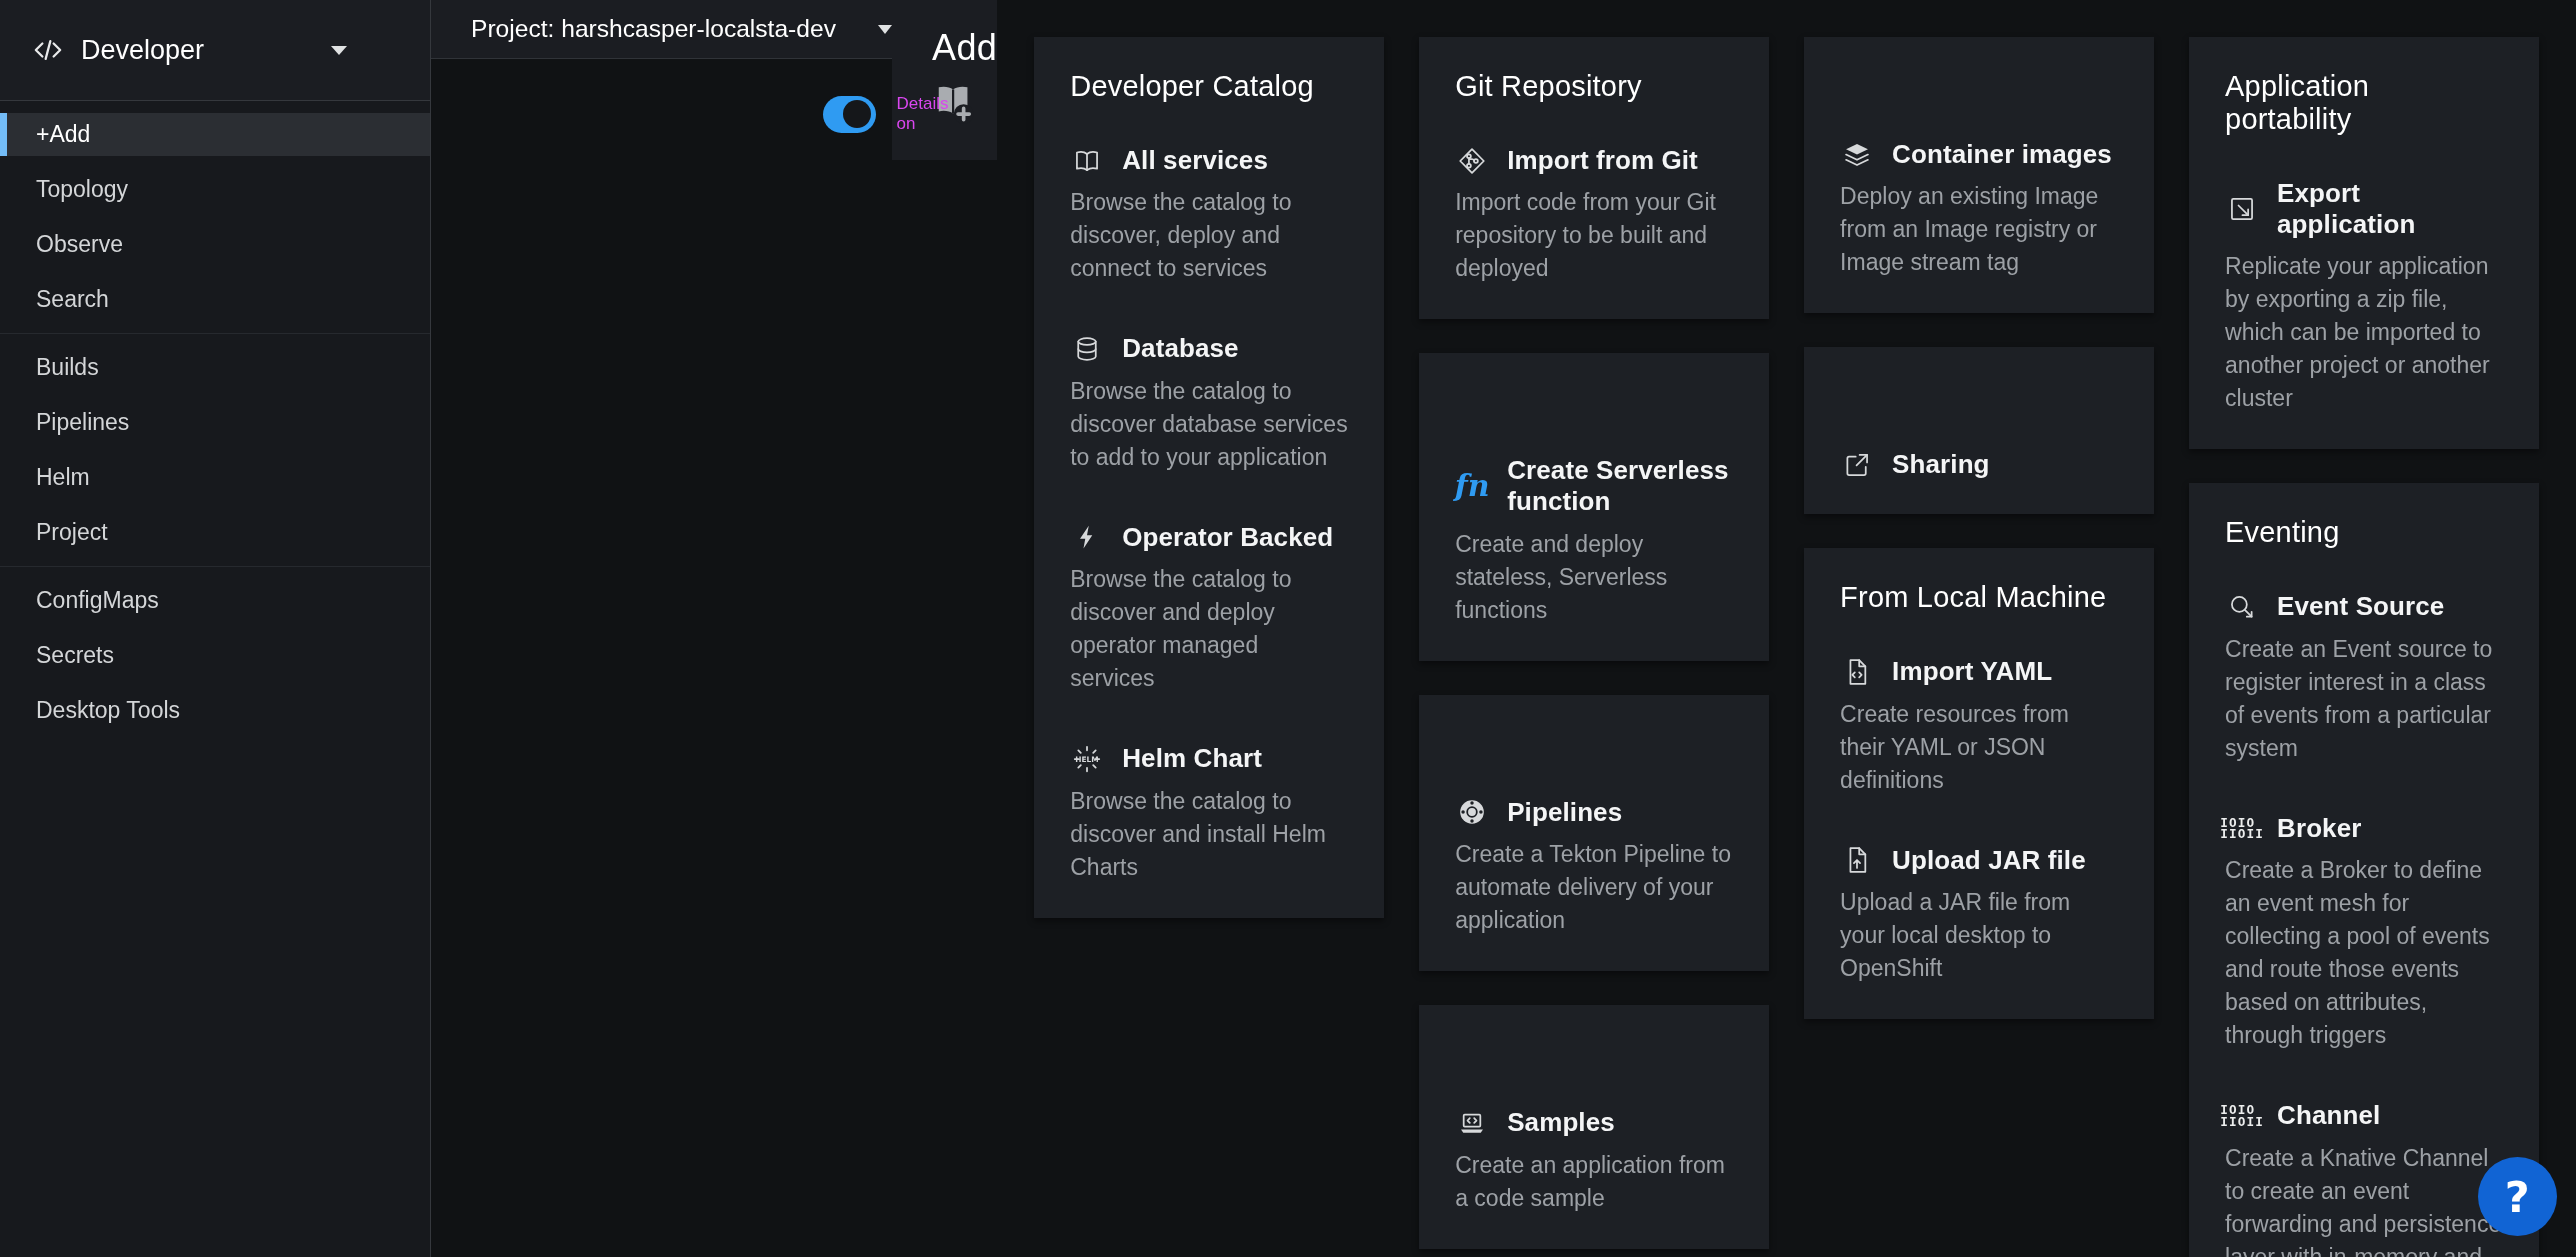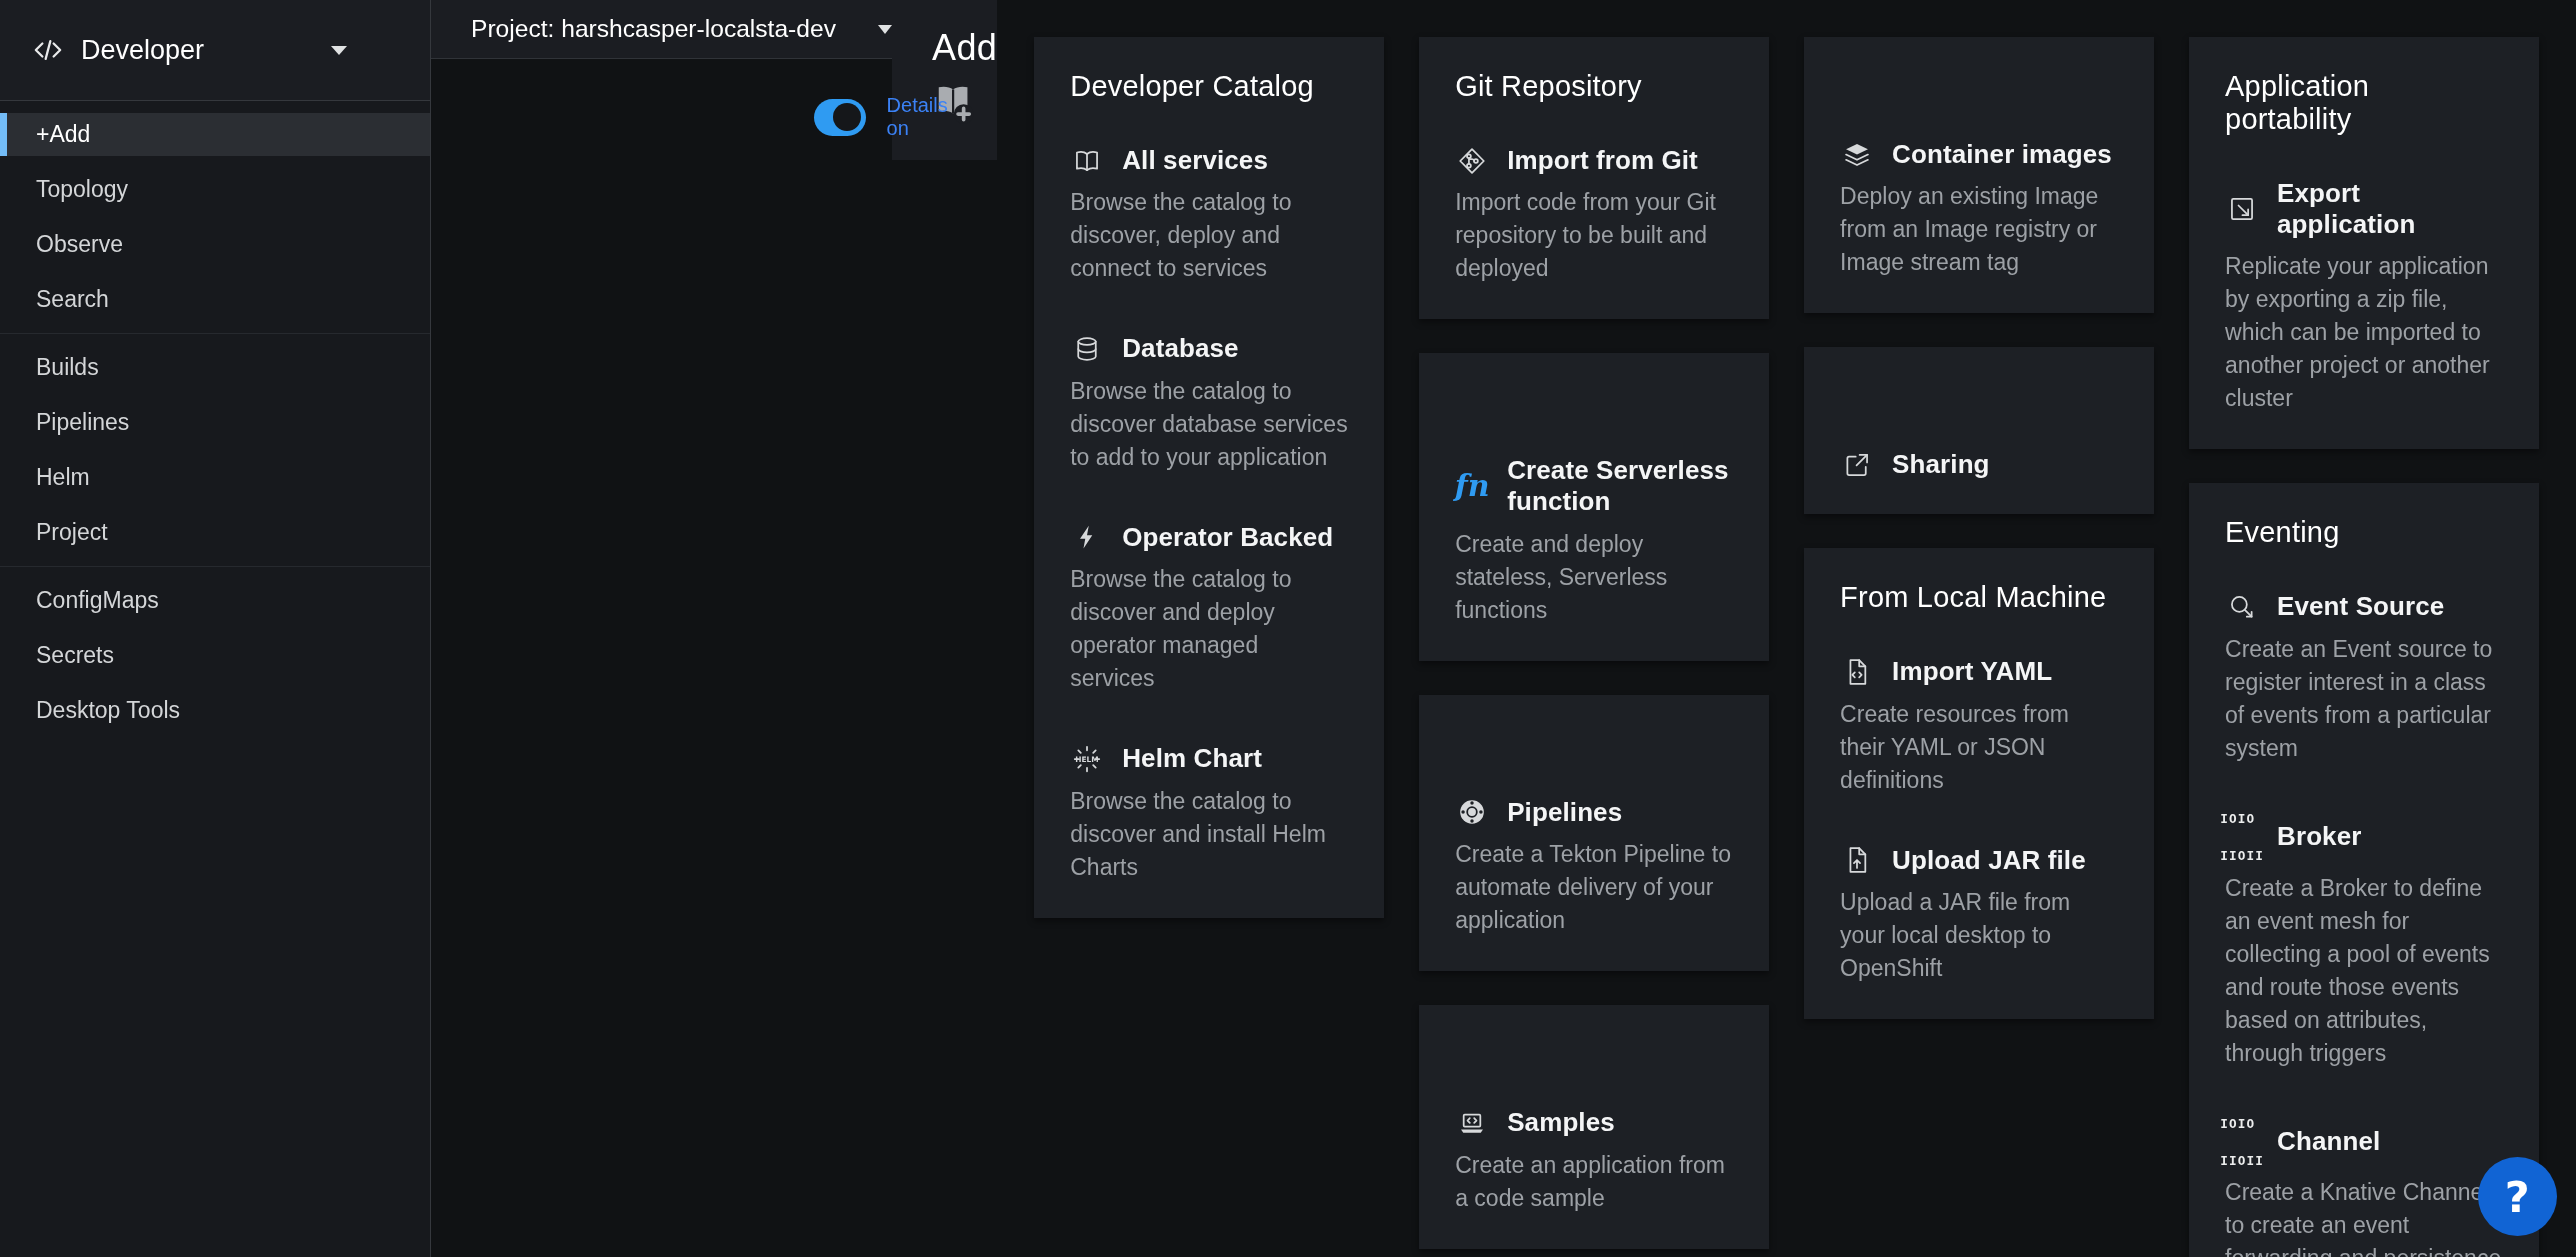--- a/index.html
+++ b/index.html
@@ -35,40 +35,40 @@
   .project-label { font-size:24.6px; color:#fff; }
   .project-btn .caret-down { margin-left:42px; border-left-width:7.5px; border-right-width:7.5px; border-top-width:9px; }
 
   .page-header { height:160px; flex-shrink:0; background:#1b1d22; position:relative; padding:27px 0 0 40px; }
   .page-title { font-size:36px; font-weight:500; color:#fff; letter-spacing:0.4px; }
   .qs-icon { margin-top:12px; width:45px; height:45px; color:#a9acb0; cursor:pointer; }
   .qs-icon svg { width:45px; height:45px; }
   .details { position:absolute; right:38px; top:94px; display:flex; align-items:center; gap:21px; }
   .switch { width:63px; height:37px; border-radius:18.6px; background:#2f9bf2; position:relative; cursor:pointer; }
   .switch-knob { position:absolute; right:4.5px; top:4.5px; width:28px; height:28px; border-radius:50%; background:#15171a; }
-  .details-label { font-size:20px; color:#3b82f6; }
+  .details-label { font-size:17px; color:#d946ef; }
 
   .content { flex:1; padding:37px 37px 7px 37px; overflow:hidden; }
   .columns { display:flex; gap:35px; align-items:flex-start; }
   .col { flex:1; display:flex; flex-direction:column; gap:34px; min-width:0; }
   .card { background:#1d2025; box-shadow:0 3px 6.7px rgba(0,0,0,0.45); padding:33px 36px 34px; cursor:pointer; }
   .card.single { padding-top:60px; }
   .card-title { font-size:29px; font-weight:500; color:#fff; margin-bottom:40px; letter-spacing:0.2px; }
   .item + .item { margin-top:48px; }
   .item-head { display:flex; align-items:center; gap:18px; cursor:pointer;margin-top:42px; }
   .item-icon { width:34px; display:flex; justify-content:center; align-items:center; color:#d7d9db; flex-shrink:0; }
   .item-icon svg { width:28px; height:28px; }
   .item-title { font-size:26px; font-weight:600; color:#f4f5f6; letter-spacing:0.1px; }
   .item-desc { margin-top:10.4px; font-size:23px; line-height:33px; color:#9da1a6; }
 
   .fn-glyph { font-family:"DejaVu Serif",serif; font-style:italic; font-weight:700; font-size:30px;
     color:#2f9bf2; line-height:1; }
   .binary-glyph { display:flex; flex-direction:column; align-items:flex-start;
     font-family:"DejaVu Sans Mono",monospace; font-weight:700; font-size:12.7px; line-height:11.2px;
-    letter-spacing:1.1px; color:#eceded;gap:26px; }
+    letter-spacing:1.1px; color:#eceded; }
 
   .help-fab { position:absolute; right:19.4px; bottom:21px; width:79px; height:79px; border-radius:50%;
     background:#1164d4; color:#fff; font-size:43px; font-weight:700; display:flex; align-items:center;
     justify-content:center; cursor:pointer; font-family:"DejaVu Sans",sans-serif; }
 </style>
 </head>
 <body>
 
 <div class="app">
 

